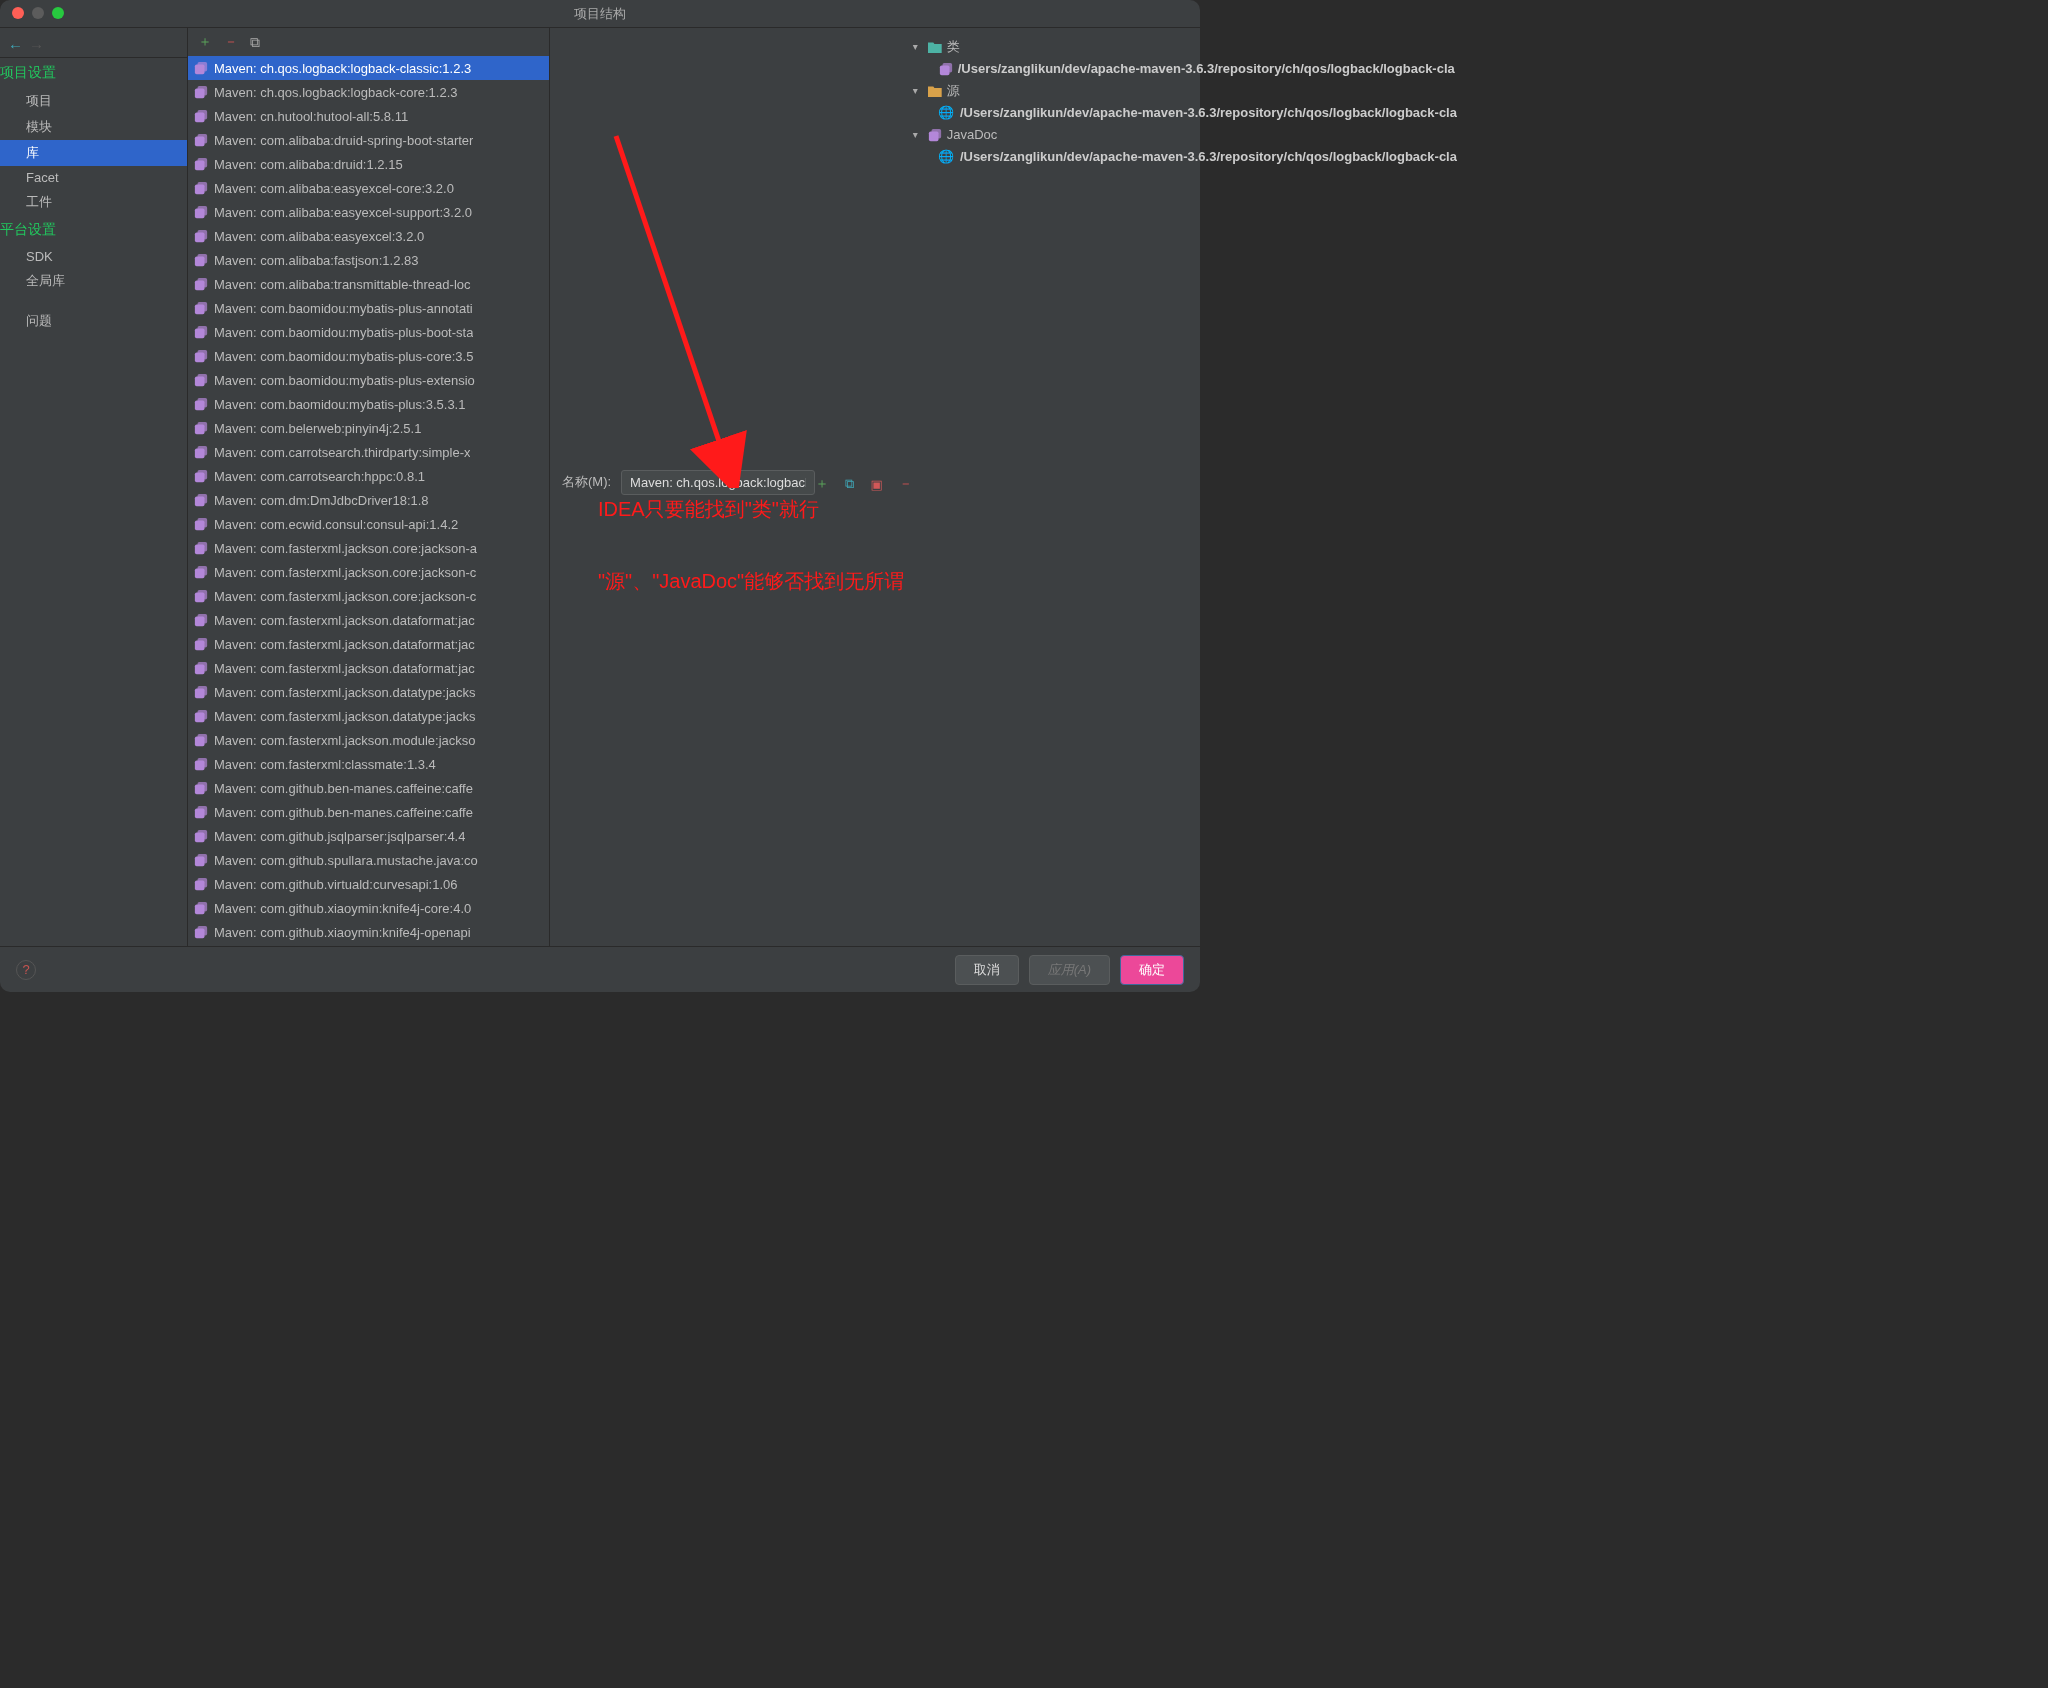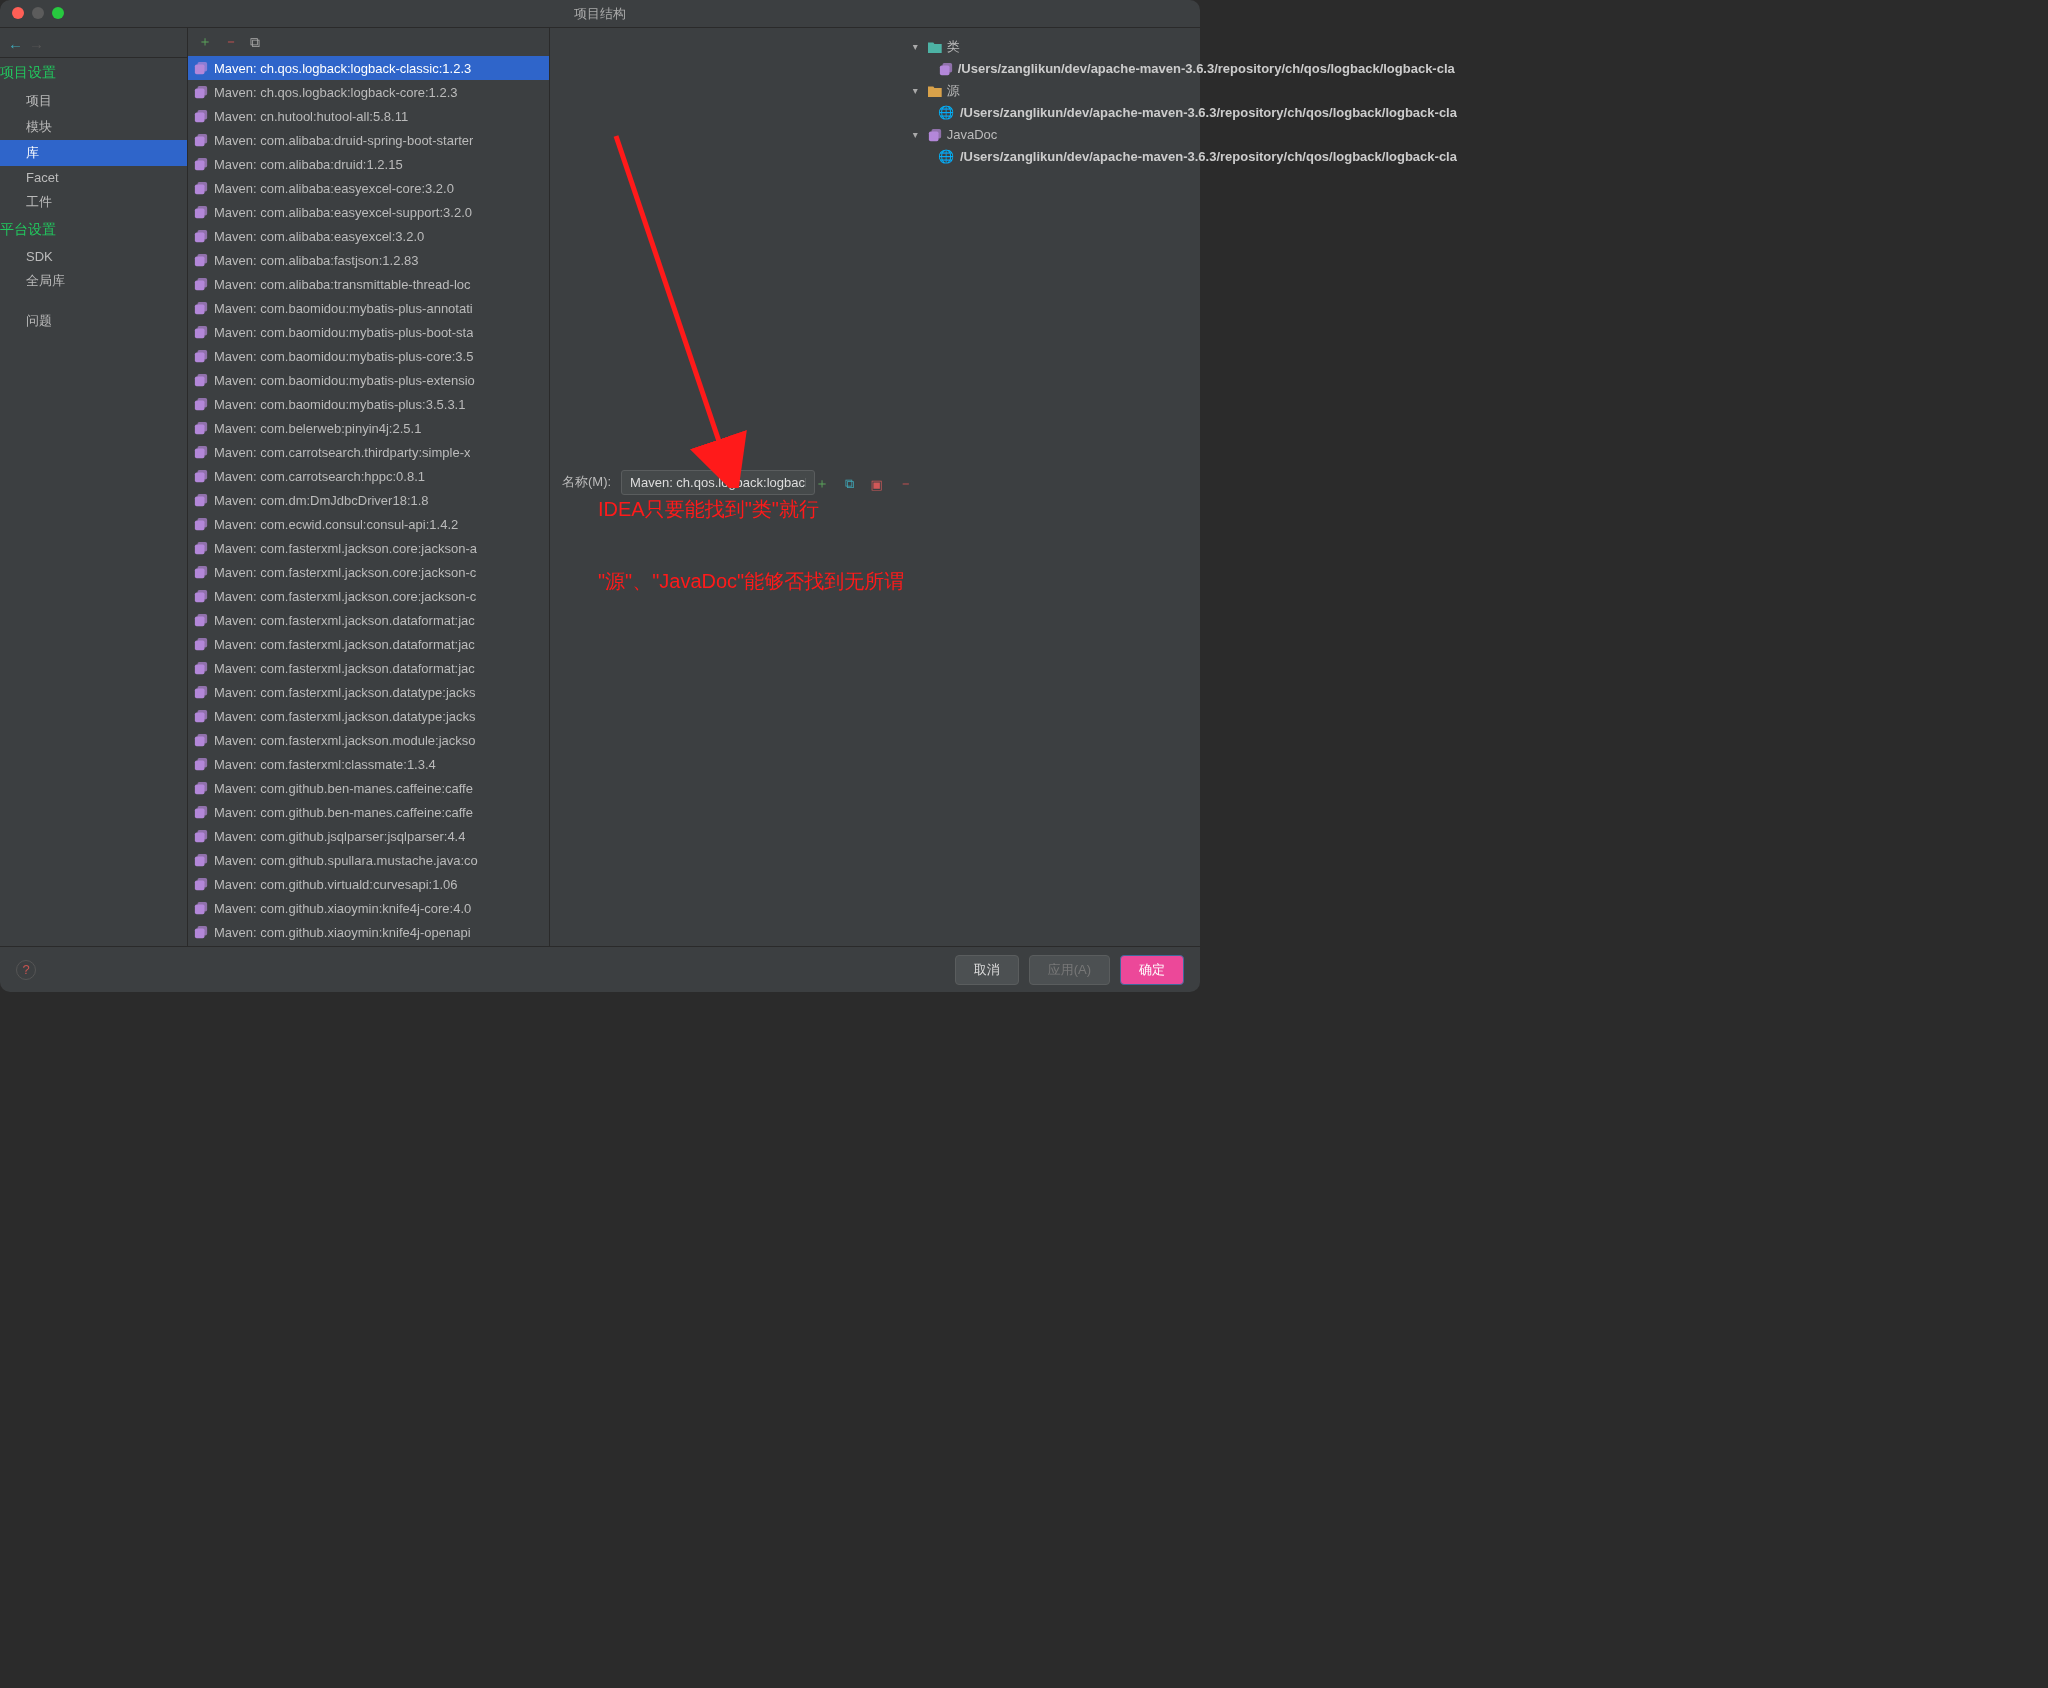--- a/index.html
+++ b/index.html
@@ -52,21 +52,21 @@
 .tree-path { color: #ccc; overflow: hidden; font-weight: bold; }
 
 .annot { position: absolute; pointer-events: none; }
 .arrow-svg { position: absolute; left: 58px; top: 100px; width: 160px; height: 360px; }
 .ann1 { left: 48px; top: 468px; color: #ff1a1a; font-size: 20px; }
 .ann2 { left: 48px; top: 540px; color: #ff1a1a; font-size: 20px; white-space: nowrap; }
 
 .footer { height: 46px; border-top: 1px solid #2a2a2a; display: flex; align-items: center; justify-content: flex-end; gap: 10px; padding: 0 16px; }
 .footer .help { position: absolute; left: 16px; color: #c75450; border: 1px solid #555; border-radius: 50%; width: 20px; height: 20px; display: flex; align-items: center; justify-content: center; font-size: 13px; }
 .btn { background: #4c5052; color: #ddd; border: 1px solid #5a5d5e; border-radius: 4px; padding: 5px 18px; font-size: 13px; cursor: pointer; }
-.btn.dis { color: #777; }
+.btn.dis { color: #777; font-style: italic; }
 .btn.primary { background: #ec4899; border-color: #3d6a9c; color: #fff; }
 </style>
 </head>
 <body>
 
 <div class="window">
   <div class="titlebar">
     <div class="traffic">
       <span class="tdot r"></span>
       <span class="tdot y"></span>

